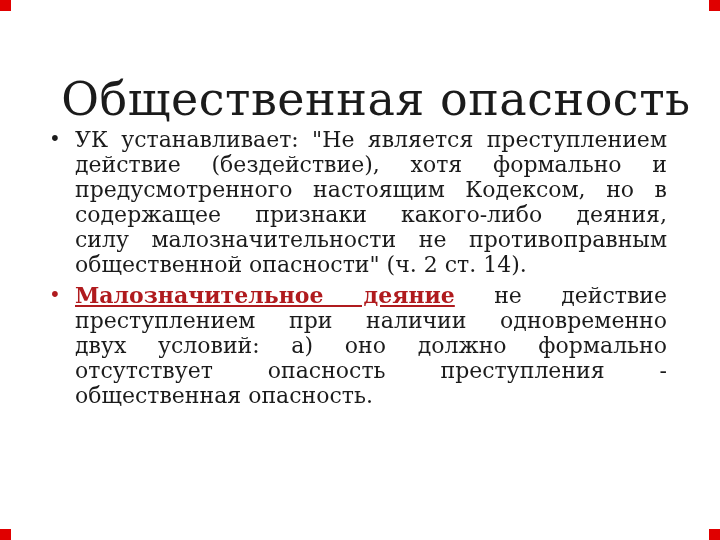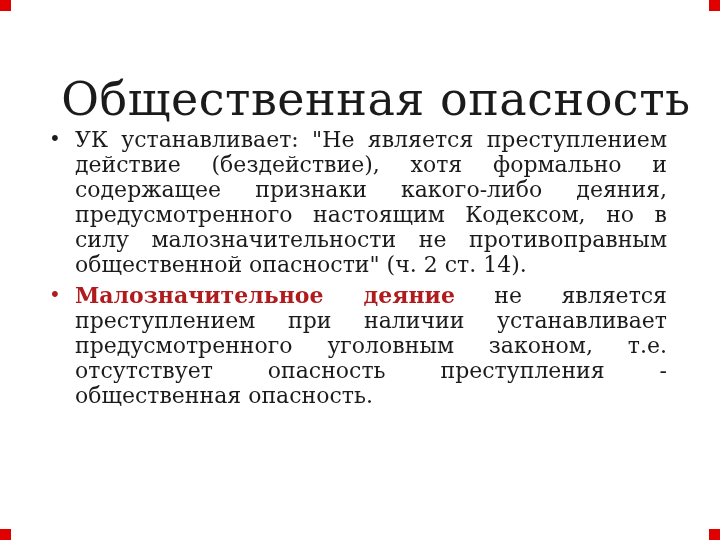--- a/index.html
+++ b/index.html
@@ -75,49 +75,50 @@
     text-align-last: justify;
     white-space: normal;
     color: var(--text, #1b1b1b);
   }
   .tline.lastline {
     text-align-last: left;
   }
   .red-lead {
     color: var(--accent-red, #b01b1e);
     font-weight: bold;
+    text-decoration: underline;
   }
 </style>
 </head>
 <body>
 
 <div class="slide">
 
   <div class="fiducial tl"></div>
   <div class="fiducial tr"></div>
   <div class="fiducial bl"></div>
   <div class="fiducial br"></div>
 
   <h1 class="title">Общественная опасность</h1>
 
   <div class="body">
 
     <div class="bullet-item">
       <span class="dot">•</span>
       <div class="tline">УК устанавливает: "Не является преступлением</div>
       <div class="tline">действие (бездействие), хотя формально и</div>
+      <div class="tline">предусмотренного настоящим Кодексом, но в</div>
       <div class="tline">содержащее признаки какого-либо деяния,</div>
-      <div class="tline">предусмотренного настоящим Кодексом, но в</div>
       <div class="tline">силу малозначительности не противоправным</div>
       <div class="tline lastline">общественной опасности" (ч. 2 ст. 14).</div>
     </div>
 
     <div class="bullet-item accent">
       <span class="dot">•</span>
-      <div class="tline"><span class="red-lead">Малозначительное деяние</span> <span>не является</span></div>
-      <div class="tline">преступлением при наличии устанавливает</div>
-      <div class="tline">предусмотренного уголовным законом, т.е.</div>
+      <div class="tline"><span class="red-lead">Малозначительное деяние</span> <span>не действие</span></div>
+      <div class="tline">преступлением при наличии одновременно</div>
+      <div class="tline">двух условий: а) оно должно формально</div>
       <div class="tline">отсутствует опасность преступления -</div>
       <div class="tline lastline">общественная опасность.</div>
     </div>
 
   </div>
 </div>
 
 </body></html>

